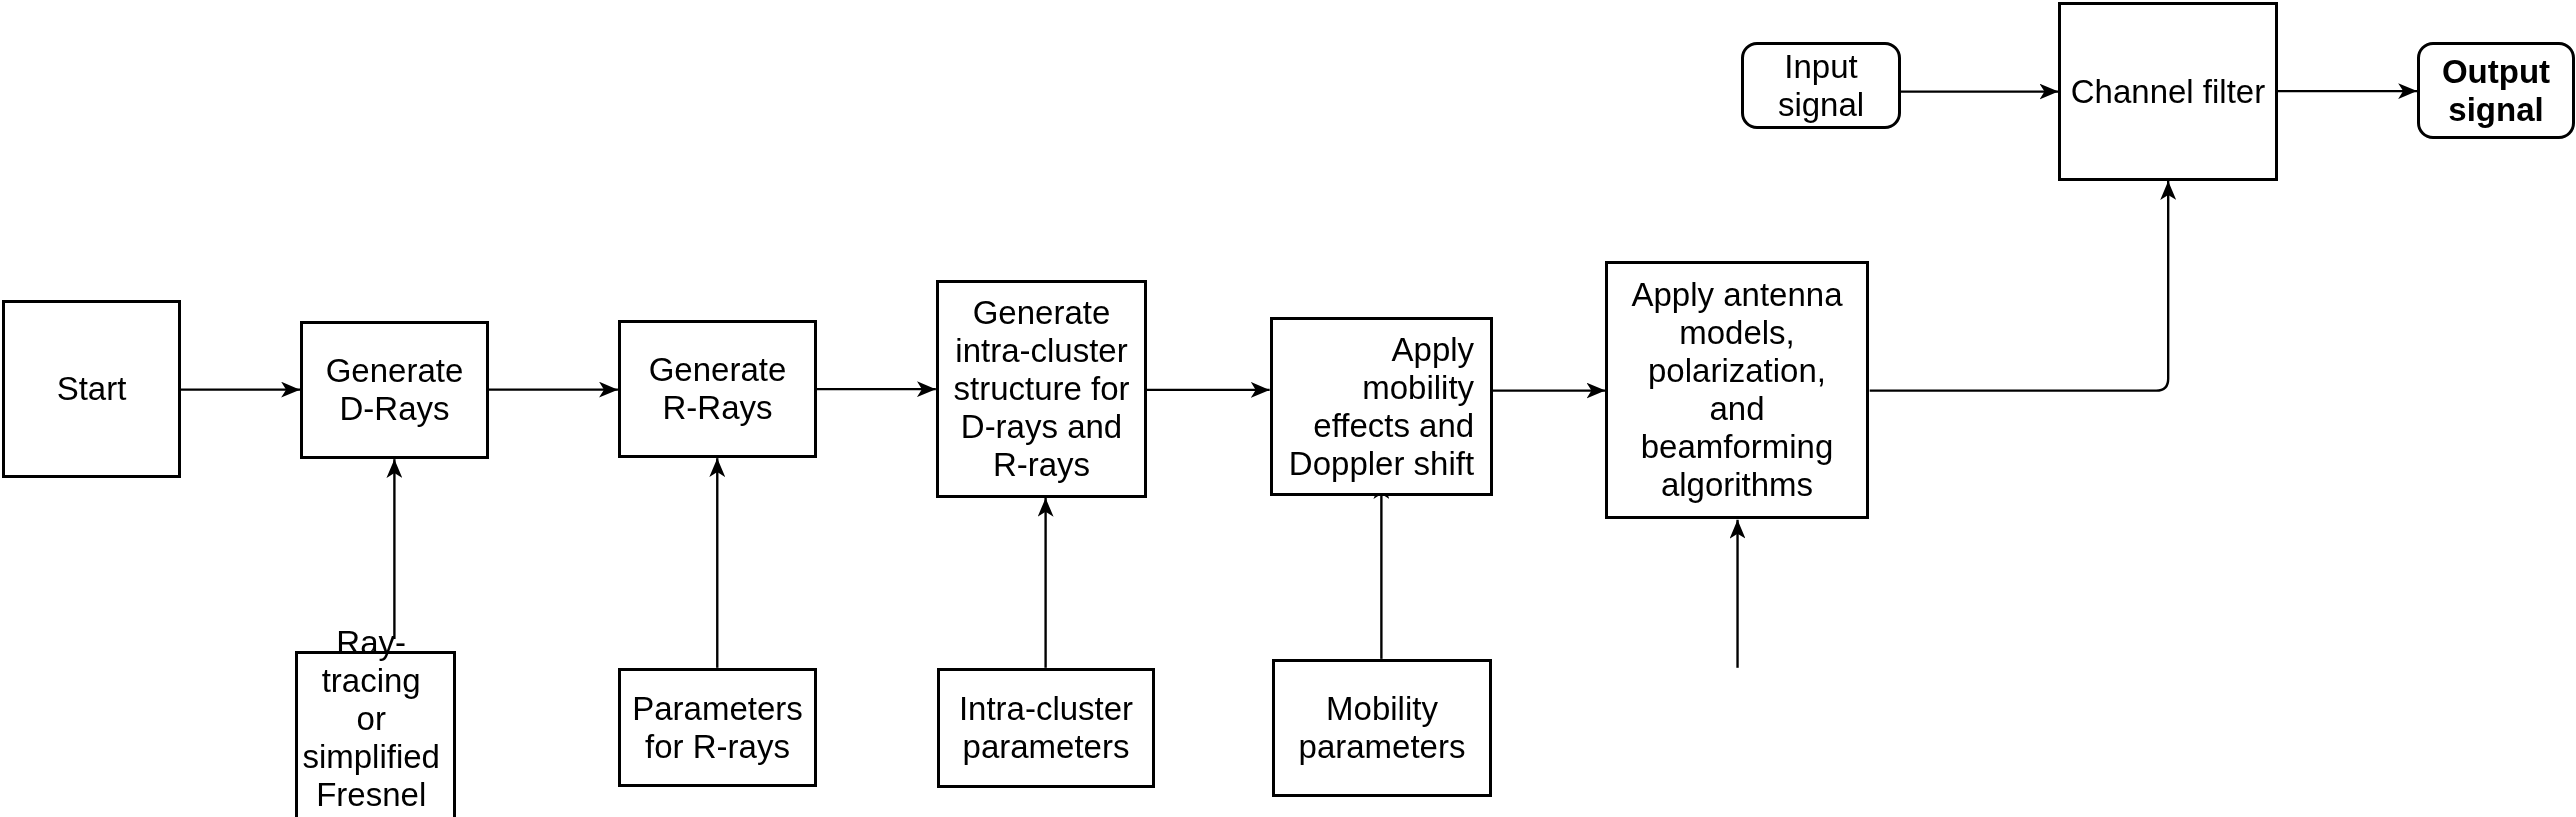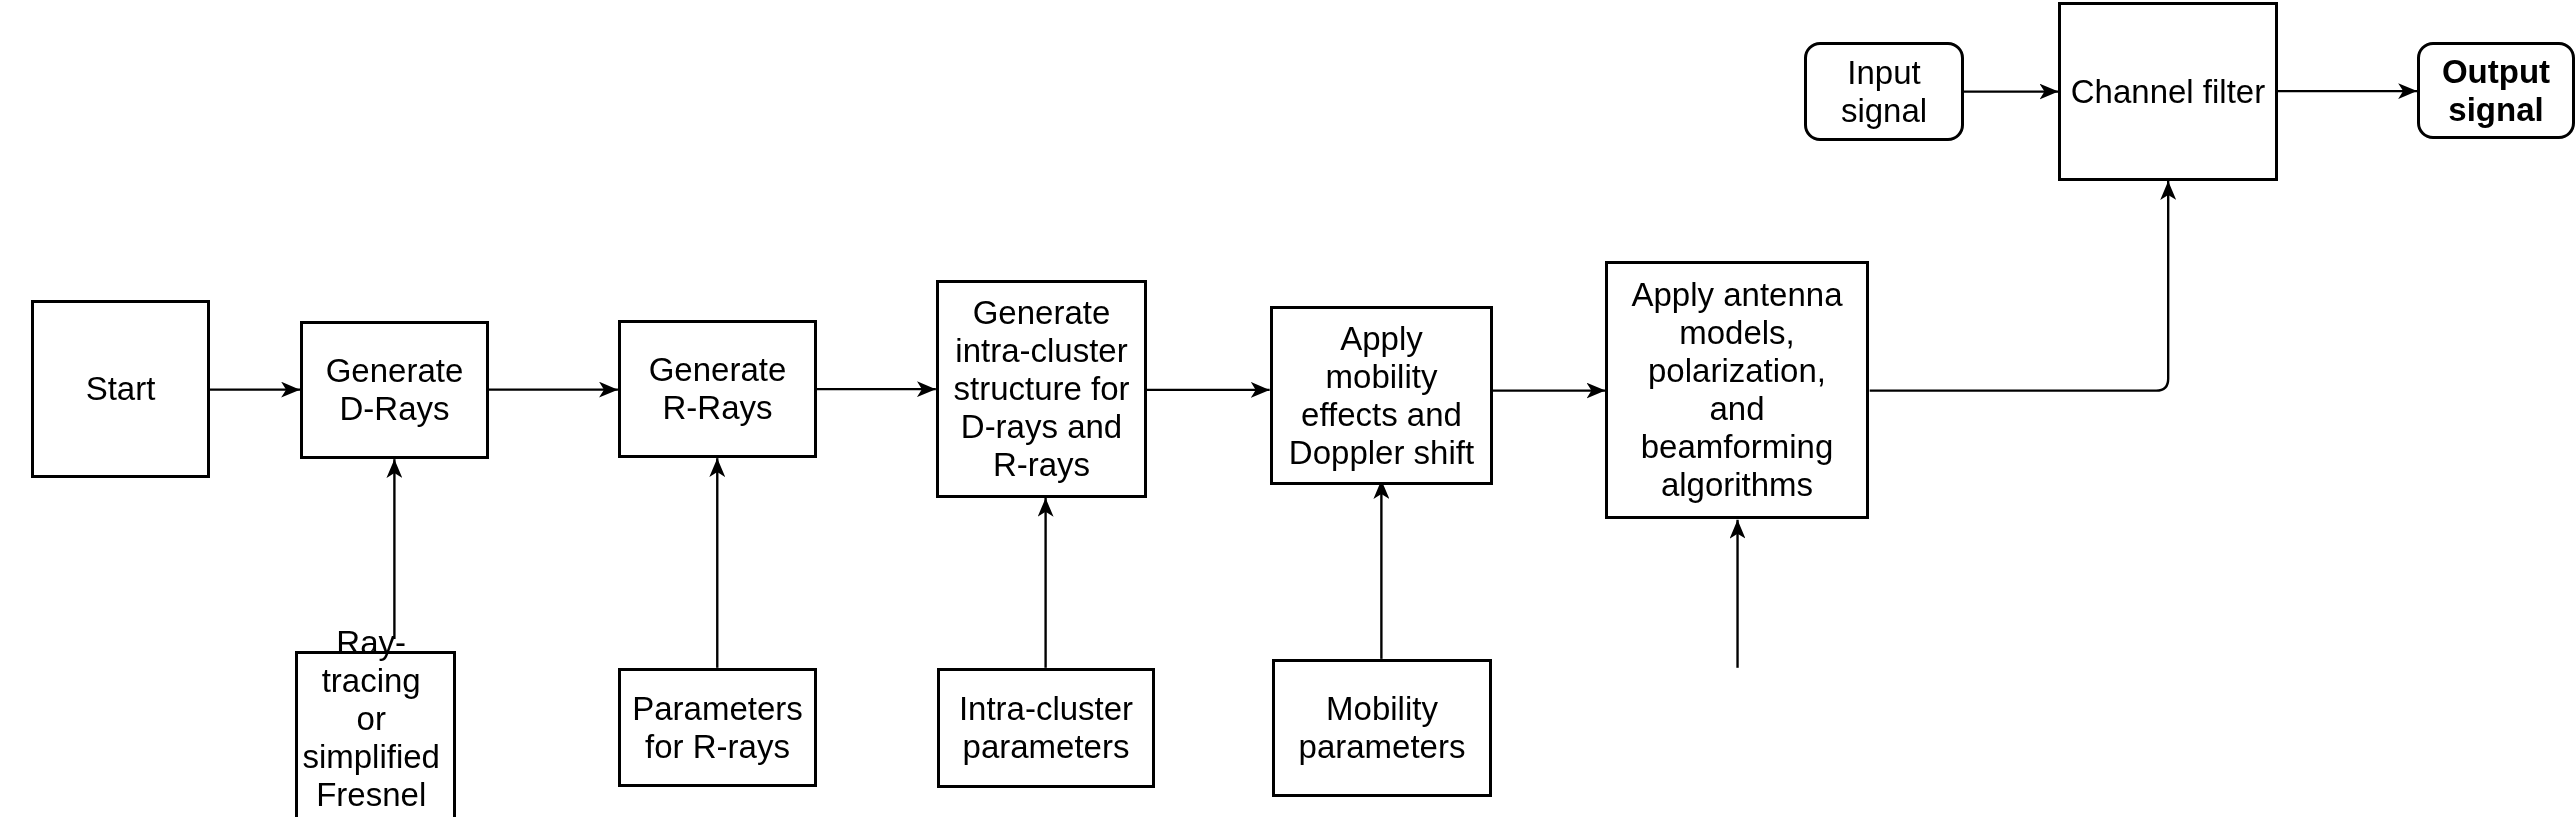--- a/index.html
+++ b/index.html
@@ -64,56 +64,56 @@
       <path d="M 1502 393 L 1616 393" class="edge" marker-end="url(#arrowhead)"></path>
       <path d="M 1913 92 L 2072 92" class="edge" marker-end="url(#arrowhead)"></path>
       <path d="M 2293 91.5 L 2433 91.5" class="edge" marker-end="url(#arrowhead)"></path>
       <path d="M 1882 393 L 2170.5 393 Q 2182.5 393 2182.5 381 L 2182.5 182" class="edge" marker-end="url(#arrowhead)"></path>
       <path d="M 397 643 L 397 462" class="edge" marker-end="url(#arrowhead)"></path>
       <path d="M 722 672 L 722 461" class="edge" marker-end="url(#arrowhead)"></path>
       <path d="M 1052.5 672 L 1052.5 501" class="edge" marker-end="url(#arrowhead)"></path>
       <path d="M 1390.5 663 L 1390.5 483" class="edge" marker-end="url(#arrowhead)"></path>
       <path d="M 1749 672 L 1749 523" class="edge" marker-end="url(#arrowhead)"></path>
     </svg>
-<div class="node" style="left: 2px; top: 300px; width: 179px; height: 178px; margin-left: 29px;">
+<div class="node" style="left: 2px; top: 300px; width: 179px; height: 178px;">
       <span class="label">Start</span>
     </div>
     <div class="node" style="left: 300px; top: 321px; width: 189px; height: 138px;">
       <span class="label">Generate
 D-Rays</span>
     </div>
     <div class="node" style="left: 618px; top: 320px; width: 199px; height: 138px;">
       <span class="label">Generate
 R-Rays</span>
     </div>
     <div class="node" style="left: 936px; top: 280px; width: 211px; height: 218px;">
       <span class="label">Generate
 intra-cluster
 structure for
 D-rays and
 R-rays</span>
     </div>
-    <div class="node" style="left: 1270px; top: 306px; width: 223px; height: 179px;">
+    <div class="node" style="left: 1270px; top: 317px; width: 223px; height: 179px; text-align: right;">
       <span class="label">Apply
 mobility
 effects and
 Doppler shift</span>
     </div>
     <div class="node" style="left: 1605px; top: 261px; width: 264px; height: 258px;">
       <span class="label">Apply antenna
 models,
 polarization,
 and
 beamforming
 algorithms</span>
     </div>
     <div class="node" style="left: 2058px; top: 2px; width: 220px; height: 179px;">
       <span class="label">Channel filter</span>
     </div>
-    <div class="node rounded" style="left: 1804px; top: 42px; width: 160px; height: 99px; align-items: center;">
+    <div class="node rounded" style="left: 1741px; top: 42px; width: 160px; height: 87px; align-items: center;">
       <span class="label">Input
 signal</span>
     </div>
     <div class="node rounded" style="left: 2417px; top: 42px; width: 158px; height: 97px; font-weight: bold;">
       <span class="label">Output
 signal</span>
     </div>
     <div class="node" style="left: 295px; top: 651px; width: 161px; height: 173px; justify-content: flex-end;">
       <span class="label">Ray-tracing
 or simplified

